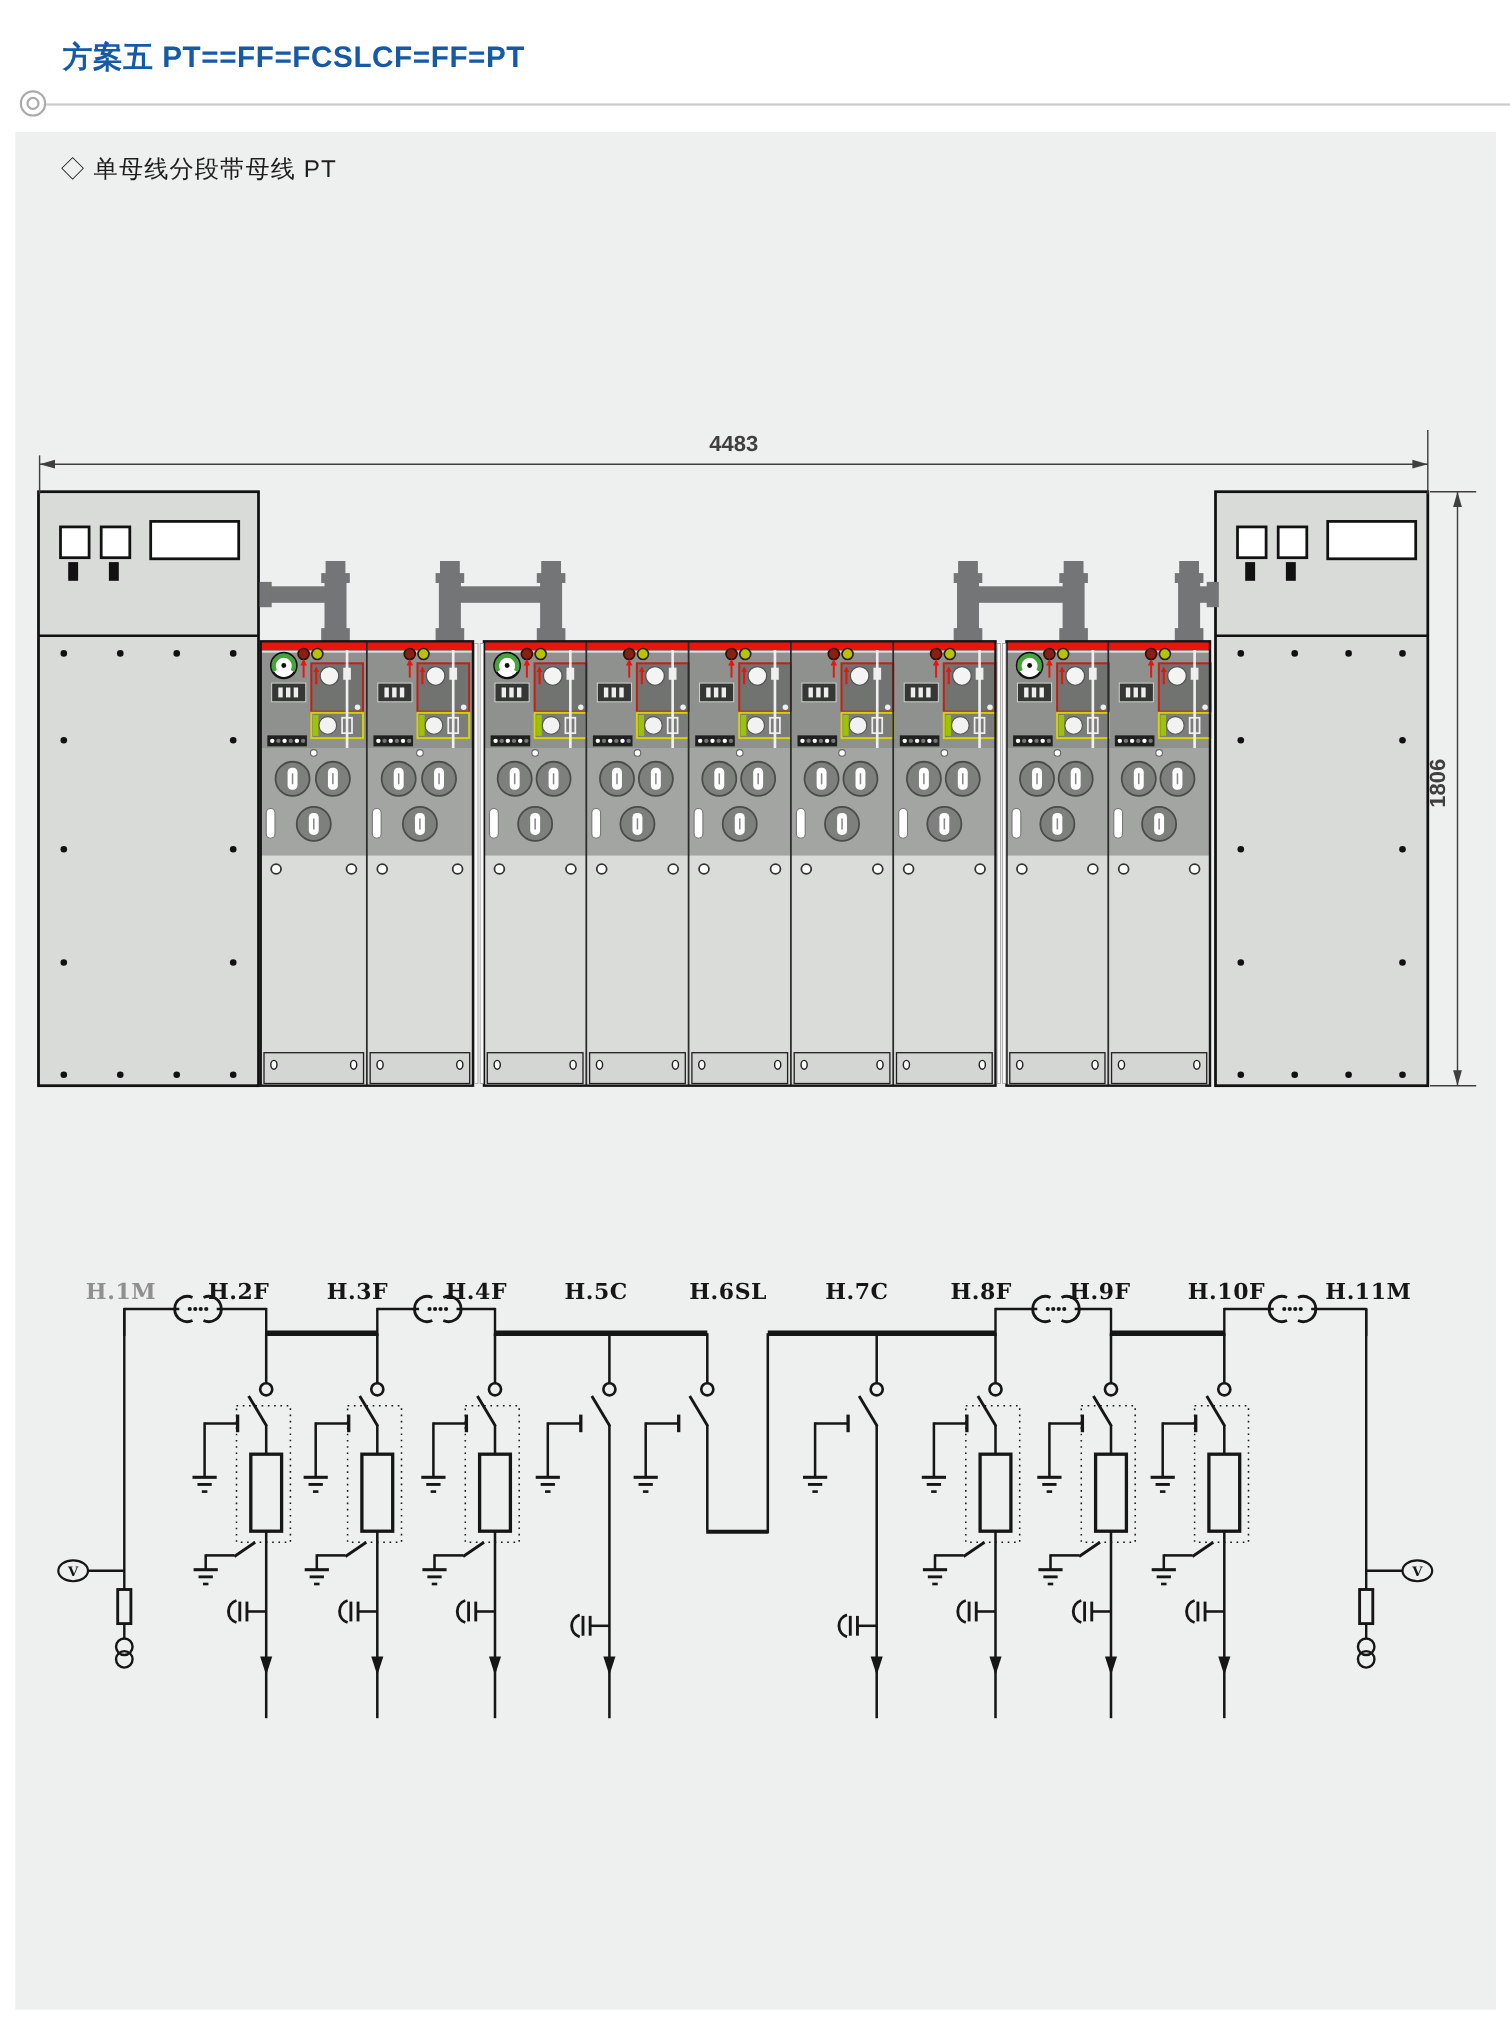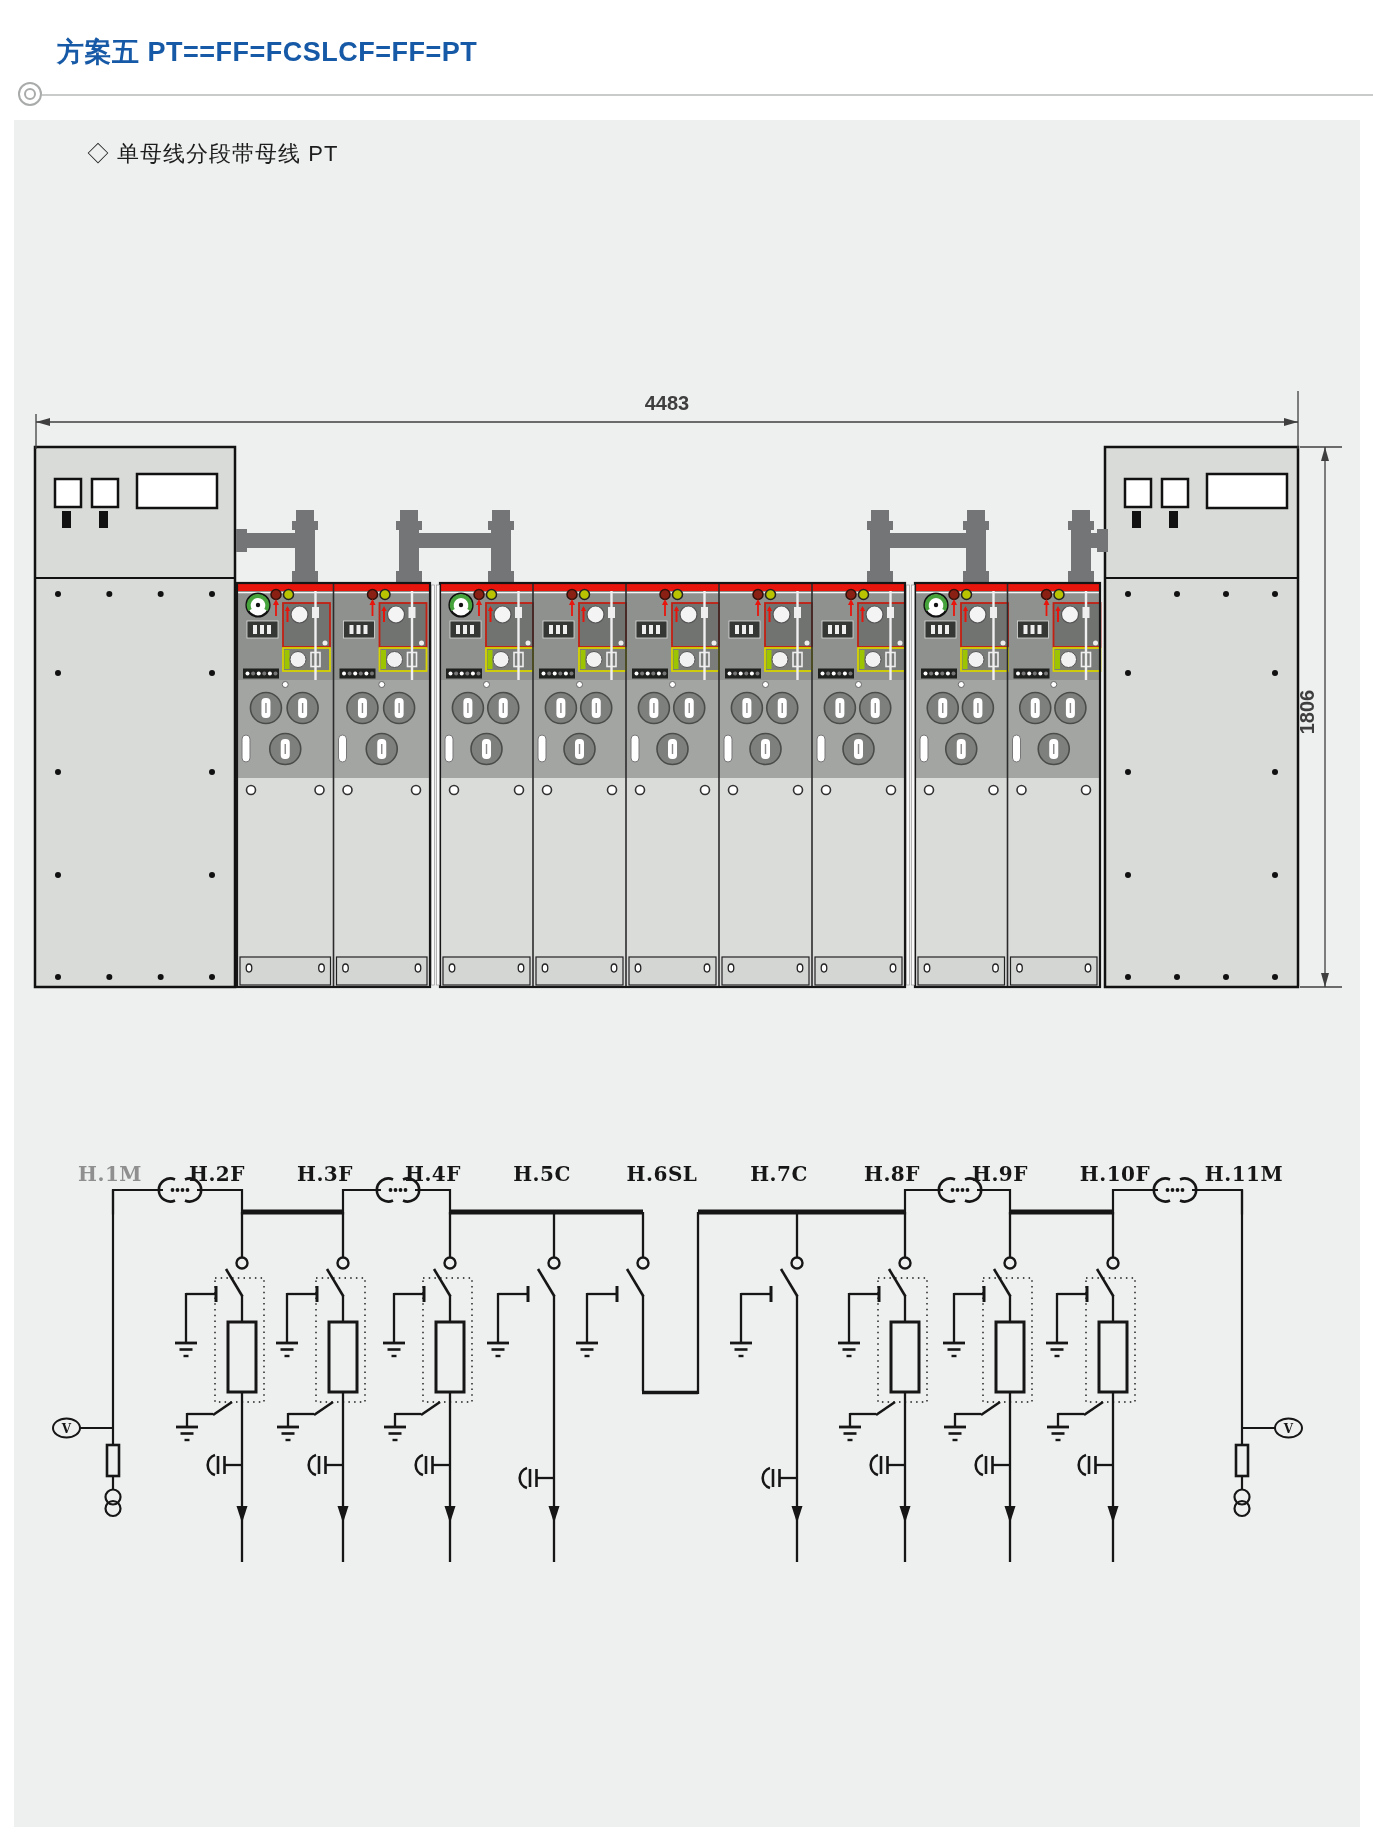--- a/index.html
+++ b/index.html
@@ -6,21 +6,21 @@
   .page{position:relative;width:1373px;height:1848px;background:#ffffff;overflow:hidden;
         font-family:"Liberation Sans",sans-serif;}
   .page-title{position:absolute;left:57px;top:34px;font-size:27px;font-weight:bold;
         color:#1659a6;letter-spacing:.5px;white-space:nowrap;}
   .rule{position:absolute;left:42px;top:94px;width:1331px;height:2px;background:#c9caca;}
   .ornament-outer{position:absolute;left:18px;top:82px;width:24px;height:24px;border:2px solid #a9aaaa;
         border-radius:50%;box-sizing:border-box;background:#fff;}
   .ornament-inner{position:absolute;left:24px;top:88px;width:12px;height:12px;border:2px solid #a9aaaa;
         border-radius:50%;box-sizing:border-box;}
   .content-panel{position:absolute;left:14px;top:120px;width:1346px;height:1707px;background:#eeefef;}
-  .subtitle{position:absolute;left:55px;top:139px;font-size:22px;color:#1d1d1d;letter-spacing:1px;margin-left:32px;}
+  .subtitle{position:absolute;left:55px;top:139px;font-size:22px;color:#1d1d1d;letter-spacing:1px;}
   svg{position:absolute;left:0;top:0;}
   text{font-family:"Liberation Sans",sans-serif;}
   .dimtxt{font-size:20px;font-weight:bold;fill:#3f3f3f;font-family:"Liberation Sans",sans-serif;}
   .unitlbl{font-size:20px;font-weight:600;font-family:"DejaVu Serif","Liberation Serif",serif;letter-spacing:.5px;}
   .vlbl{font-size:12px;font-weight:600;font-family:"DejaVu Serif",serif;fill:#161616;}
 </style>
 </head>
 <body>
 
 <div class="page">

